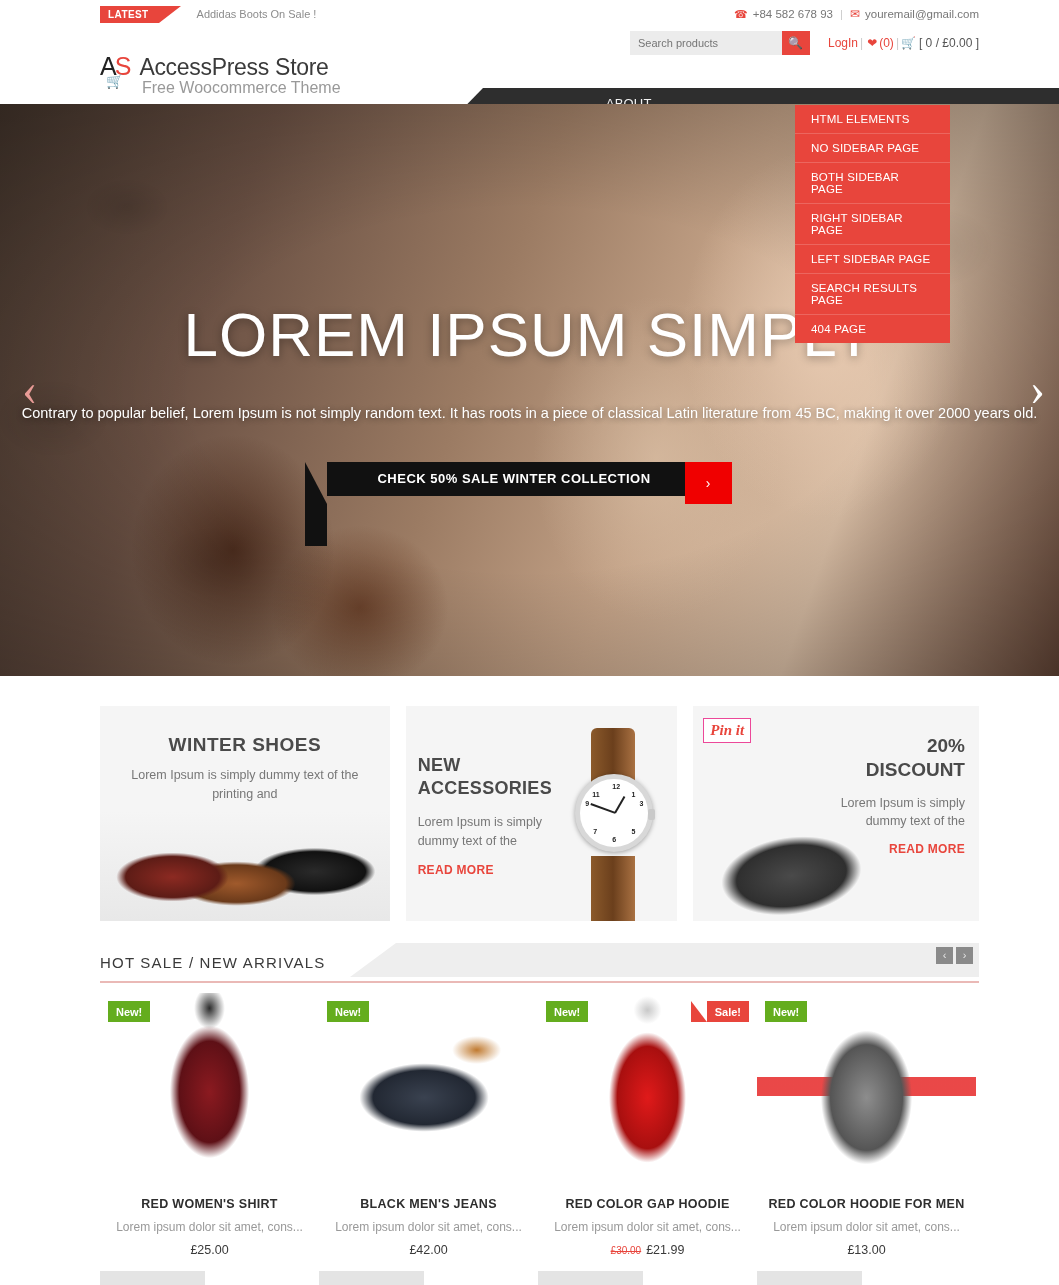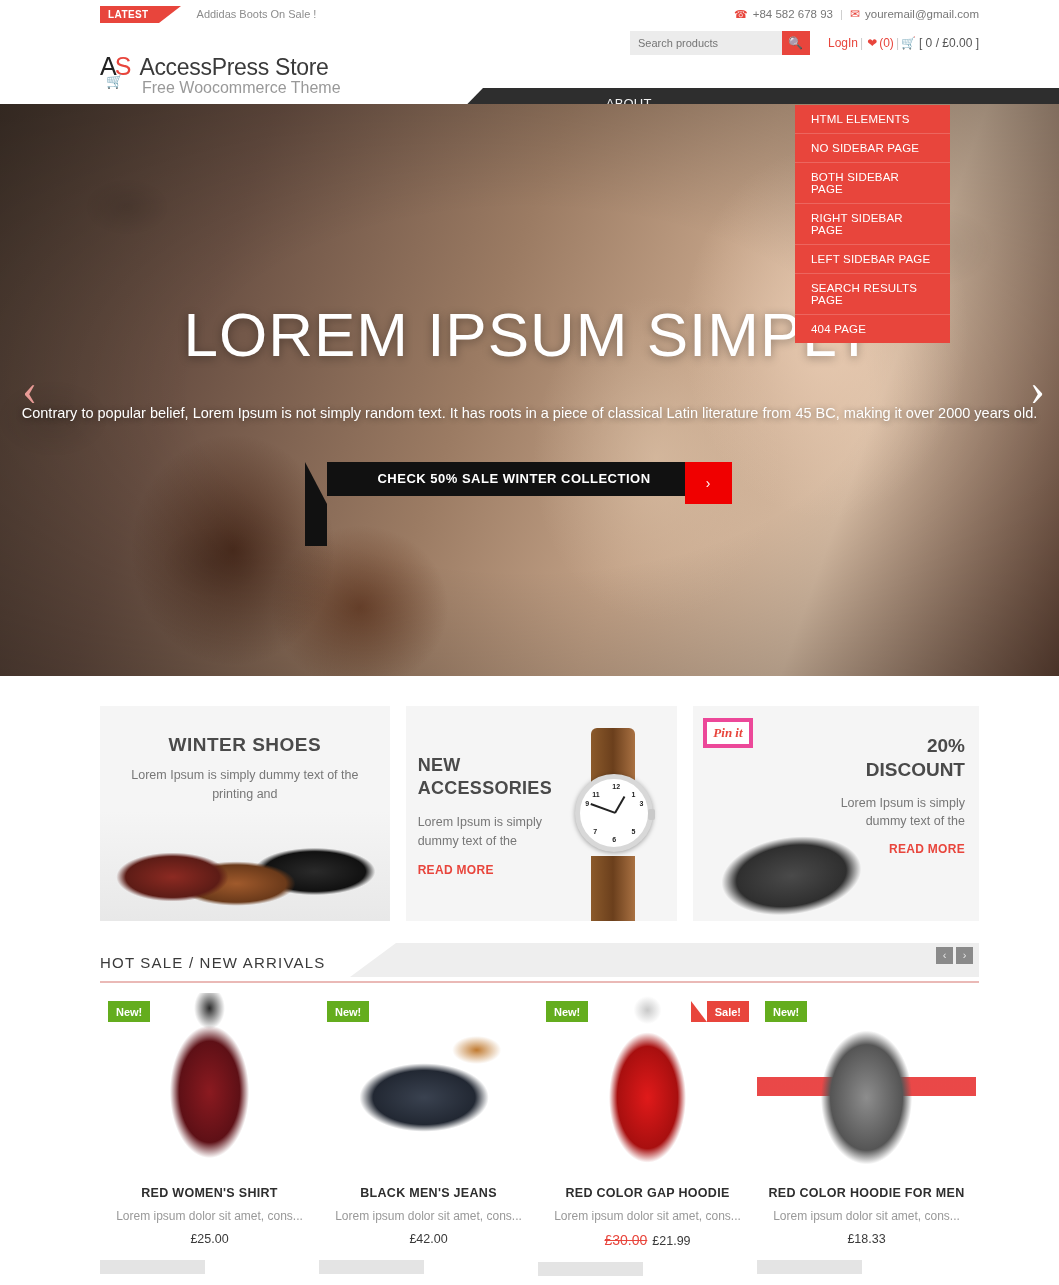--- a/index.html
+++ b/index.html
@@ -165,22 +165,22 @@
     position:absolute; left:22px; top:46px; width:78px; height:78px; border-radius:50%;
     background:#fff; border:5px solid #d8d8d8; box-shadow:0 1px 5px rgba(0,0,0,.35);
     font-size:7px; color:#222;
   }
   .wn { position:absolute; font-weight:bold; }
   .watch-hand-h { position:absolute; left:50%; top:22%; width:2px; height:28%; background:#222; transform-origin:bottom; transform:rotate(30deg); }
   .watch-hand-m { position:absolute; left:50%; top:12%; width:2px; height:38%; background:#222; transform-origin:bottom; transform:rotate(-70deg); }
   .watch-crown { position:absolute; right:-7px; top:44%; width:7px; height:11px; background:#c9c9c9; border-radius:2px; }
   .promo-3 { display:flex; }
   .pin-it {
-    position:absolute; left:10px; top:12px; background:#fff; border:4px solid #ec4899;
-    color:#e8453c; font-size:13px; font-weight:bold; padding:3px 6px; font-style:italic;
+    position:absolute; left:10px; top:12px; background:#fff; border:1px solid #ec4899;
+    color:#e8453c; font-size:15px; font-weight:bold; padding:3px 6px; font-style:italic;
     font-family:"Liberation Serif", serif; cursor:pointer;
   }
   .promo-3-right { margin-left:auto; width:150px; padding:28px 14px 0 0; text-align:right; }
   .promo-3 .ptitle { font-size:19px; font-weight:bold; color:#4a4a4a; line-height:1.25; }
   .promo-3 .pdesc { font-size:12.5px; color:#777; margin-top:12px; line-height:1.5; }
   .promo-3 .pmore { font-size:12px; color:#e8453c; display:block; margin-top:11px; font-weight:bold; letter-spacing:.3px; cursor:pointer; text-decoration:none; }
   .shirt-img {
     position:absolute; left:10px; bottom:0; width:180px; height:120px;
     background:radial-gradient(ellipse 95px 52px at 48% 62%, #4a4a4a 0%, #2f2f2f 58%, transparent 74%);
     transform:rotate(-8deg);
@@ -224,24 +224,24 @@
                radial-gradient(ellipse 35px 20px at 72% 30%, #c07a30, transparent 70%);
   }
   .img-hoodie-red {
     background:radial-gradient(ellipse 52px 88px at 50% 55%, #e01a1a 0%, #a80f0f 58%, transparent 74%),
                radial-gradient(ellipse 20px 20px at 50% 9%, #c8c8c8, transparent 70%);
   }
   .img-hoodie-men {
     background:radial-gradient(ellipse 60px 88px at 50% 55%, #8d8d8d 0%, #555 60%, transparent 76%),
                linear-gradient(transparent 44%, rgba(230,40,40,.85) 44%, rgba(230,40,40,.85) 54%, transparent 54%);
   }
-  .p-name { text-align:center; font-size:12.5px; font-weight:bold; color:#2e2e2e; margin-top:3px; letter-spacing:.3px; }
+  .p-name { text-align:center; font-size:12.5px; font-weight:bold; color:#2e2e2e; margin-top:14px; letter-spacing:.3px; }
   .p-desc { text-align:center; font-size:12px; color:#999; margin-top:9px; }
   .p-price { text-align:center; font-size:12.5px; color:#3a3a3a; margin-top:9px; }
-  .p-old { color:#e8453c; text-decoration:line-through; margin-right:5px; font-size:14px;margin-top:12px; }
+  .p-old { color:#e8453c; text-decoration:line-through; margin-right:5px; font-size:10px;margin-top:12px; }
   .p-cart-btn {
     margin:14px auto 0; width:105px; height:14px; background:#e4e4e4; border:none; cursor:pointer;
   }
 </style>
 </head>
 <body>
 
 <div class="topbar">
   <div class="latest-wrap">
     <span class="latest-tag">LATEST</span>
@@ -396,14 +396,14 @@
     <div class="sec-arrow">‹</div>
     <div class="sec-arrow">›</div>
   </div>
 </div>
 <div class="sec-rule"></div>
 
 <div class="products" id="products">
     <div class="product"><div class="badge badge-new">New!</div><div class="p-img img-shirt"></div><div class="p-name">RED WOMEN'S SHIRT</div><div class="p-desc">Lorem ipsum dolor sit amet, cons...</div><div class="p-price"><span>£25.00</span></div><button class="p-cart-btn"></button></div>
     <div class="product"><div class="badge badge-new">New!</div><div class="p-img img-jeans"></div><div class="p-name">BLACK MEN'S JEANS</div><div class="p-desc">Lorem ipsum dolor sit amet, cons...</div><div class="p-price"><span>£42.00</span></div><button class="p-cart-btn"></button></div>
     <div class="product"><div class="badge badge-sale">Sale!</div><div class="badge badge-new">New!</div><div class="p-img img-hoodie-red"></div><div class="p-name">RED COLOR GAP HOODIE</div><div class="p-desc">Lorem ipsum dolor sit amet, cons...</div><div class="p-price"><span class="p-old">£30.00</span><span>£21.99</span></div><button class="p-cart-btn"></button></div>
-    <div class="product"><div class="badge badge-new">New!</div><div class="p-img img-hoodie-men"></div><div class="p-name">RED COLOR HOODIE FOR MEN</div><div class="p-desc">Lorem ipsum dolor sit amet, cons...</div><div class="p-price"><span>£18.33</span></div><button class="p-cart-btn"></button></div>
+    <div class="product"><div class="badge badge-new">New!</div><div class="p-img img-hoodie-men"></div><div class="p-name">RED COLOR HOODIE FOR MEN</div><div class="p-desc">Lorem ipsum dolor sit amet, cons...</div><div class="p-price"><span>£13.00</span></div><button class="p-cart-btn"></button></div>
   </div>
 
 </body></html>

